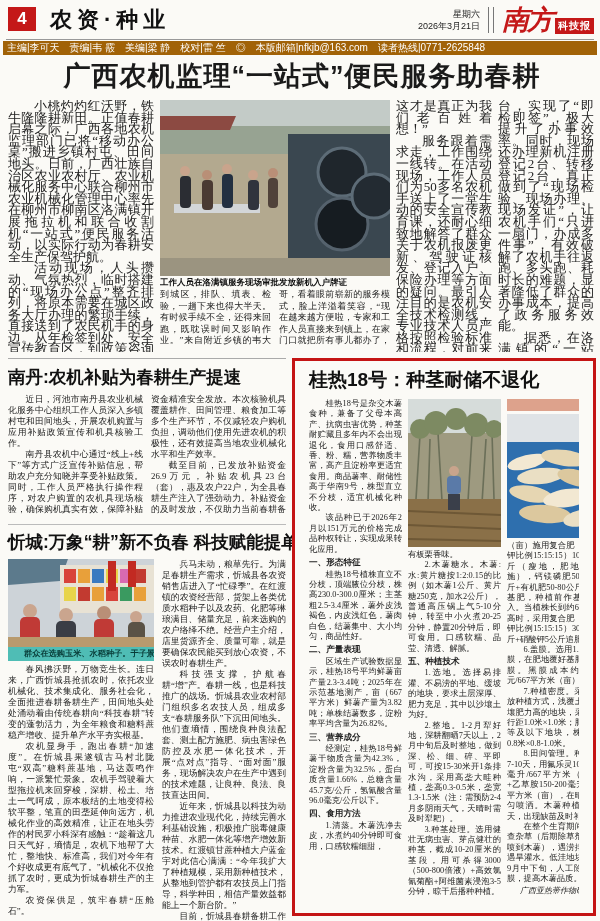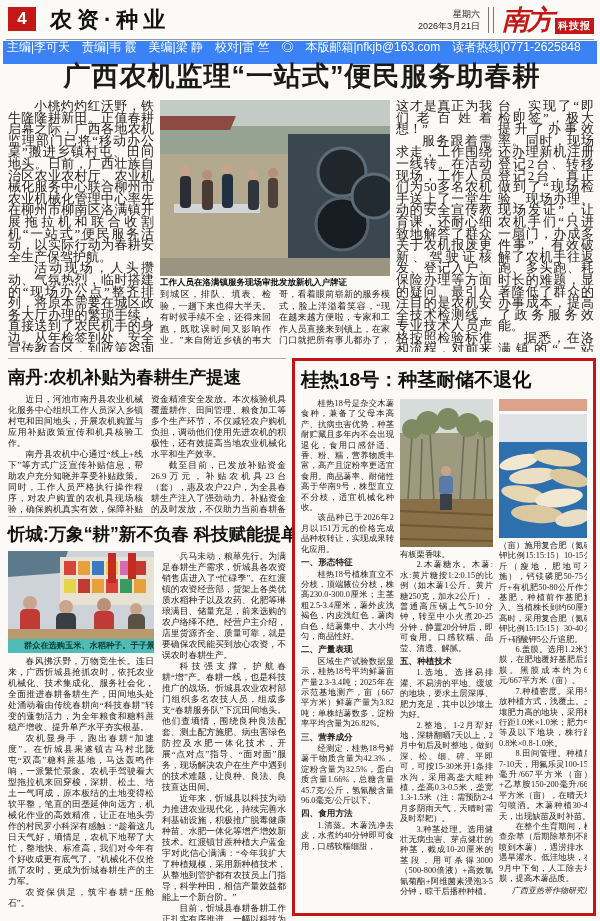--- a/index.html
+++ b/index.html
@@ -12,22 +12,22 @@
   .section{position:absolute;left:44px;top:0;font-family:"Liberation Sans",sans-serif;font-weight:bold;
            font-size:22px;letter-spacing:5px;color:#111;}
   .hdr-right{position:absolute;right:0;top:0;display:flex;align-items:center;gap:8px;}
   .date-block{text-align:right;font-size:9px;line-height:12px;color:#222;font-family:"Liberation Sans",sans-serif;}
   .dbl-bar{width:4px;height:26px;border-left:1.5px solid #777;border-right:1.5px solid #777;}
   .logo{position:relative;width:92px;height:30px;}
   .logo-main{font-family:"Liberation Serif",serif;font-style:italic;font-weight:bold;font-size:27px;
              color:#c41818;letter-spacing:-2px;line-height:30px;}
   .logo-box{position:absolute;right:0;bottom:1px;background:#c41818;color:#fff;font-family:"Liberation Sans",sans-serif;
             font-weight:bold;font-size:10px;padding:1px 3px;letter-spacing:1px;margin-top:23px;}
-  .info-bar{position:absolute;left:3px;right:3px;top:41px;height:23px;background:#3b82f6;color:#fff;
-            font-family:"Liberation Sans",sans-serif;font-size:12px;line-height:13px;padding-left:4px;
+  .info-bar{position:absolute;left:3px;right:3px;top:41px;height:14px;background:#a16207;color:#fff;
+            font-family:"Liberation Sans",sans-serif;font-size:10px;line-height:13px;padding-left:4px;
             white-space:nowrap;overflow:hidden;}
   
   .lead-hl{position:absolute;left:4px;right:0;top:58px;margin:0;text-align:center;
            font-family:"Liberation Sans",sans-serif;font-weight:bold;font-size:27px;letter-spacing:1px;color:#1a1a1a;}
   .lead-body{position:absolute;left:8px;top:100px;width:586px;height:252px;display:flex;gap:6px;overflow:hidden;}
   .col{font-size:13px;line-height:11.6px;text-align:justify;overflow:hidden;}
   .colA{width:146px;}
   .mid{width:230px;flex:none;}
   .colD{width:96px;}
   .colE{width:96px;}
@@ -35,30 +35,30 @@
   p.noindent{margin:0;text-indent:0;}
   .photo{position:relative;overflow:hidden;background:#ccc;}
   .main-photo{width:230px;height:176px;}
   .caption{font-family:"Liberation Sans",sans-serif;font-weight:bold;font-size:8.5px;line-height:13px;color:#111;
            white-space:nowrap;overflow:hidden;}
   .mid-cols{column-count:2;column-gap:8px;font-size:9px;line-height:11.6px;text-align:justify;height:58px;overflow:hidden;}
   
   .left-stack{position:absolute;left:8px;top:358px;width:278px;height:558px;border-top:1px solid #aaa;padding-top:4px;box-sizing:border-box;}
   .art-hl{margin:2px 0 5px 0;font-family:"Liberation Sans",sans-serif;font-weight:bold;font-size:17.5px;color:#111;letter-spacing:0px;white-space:nowrap;}
   .art2-body{column-count:2;column-gap:8px;font-size:8.8px;line-height:11px;text-align:justify;height:122px;overflow:hidden;}
-  .art2{border-bottom:1px solid #bbb;padding-bottom:0;margin-bottom:5px;}
+  .art2{border-bottom:1px solid #bbb;padding-bottom:8px;margin-bottom:5px;}
   .art3-body{display:flex;gap:8px;height:372px;overflow:hidden;font-size:8.8px;line-height:11px;text-align:justify;}
   .art3-left{width:146px;flex:none;}
   .art3-right{width:124px;flex:none;}
   .store-photo{width:146px;height:88px;}
   .teal-cap{background:#4fbdb5;color:#083c38;font-family:"Liberation Sans",sans-serif;font-weight:bold;
             font-size:8.2px;line-height:14px;padding:0 16px;margin-bottom:3px;white-space:nowrap;overflow:hidden;}
   
   .feature{position:absolute;left:292px;top:358px;width:304px;height:558px;border:3.5px solid #c41414;
-           background:#fbfaf6;box-sizing:border-box;padding:6px 6px;}
+           background:#fbfaf6;box-sizing:border-box;padding:6px 14px;}
   .feat-hl{margin:0 0 6px 0;font-family:"Liberation Sans",sans-serif;font-weight:bold;font-size:19px;color:#111;white-space:nowrap;}
   .feat-cols{display:flex;gap:6px;height:498px;overflow:hidden;}
   .fcol{width:93px;flex:none;font-size:8.3px;line-height:10.4px;text-align:justify;overflow:hidden;}
   .fhead{text-align:left;font-family:"Liberation Sans",sans-serif;font-weight:bold;margin:2px 0;font-size:8.6px;}
   .field-photo{width:93px;height:148px;margin-bottom:3px;}
   .tuber-photo{width:93px;height:124px;margin-bottom:3px;}
   .salmon-bar{width:93px;height:12px;background:#dda28c;margin-bottom:3px;}
   .feat-byline{text-align:right;font-style:italic;font-size:8px;margin-top:2px;}
   svg{display:block;}
 </style>

